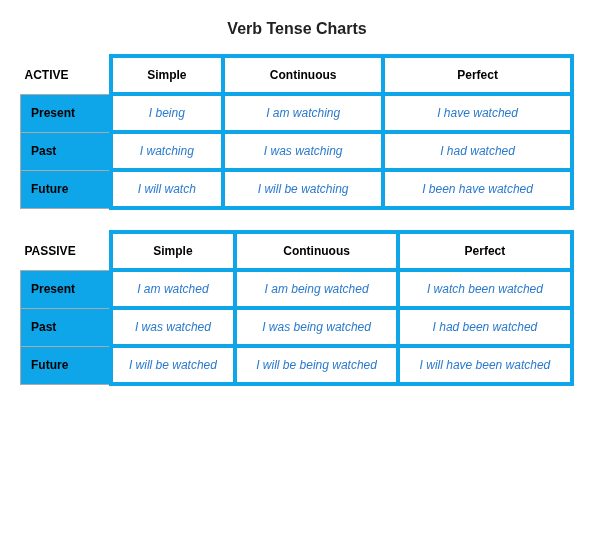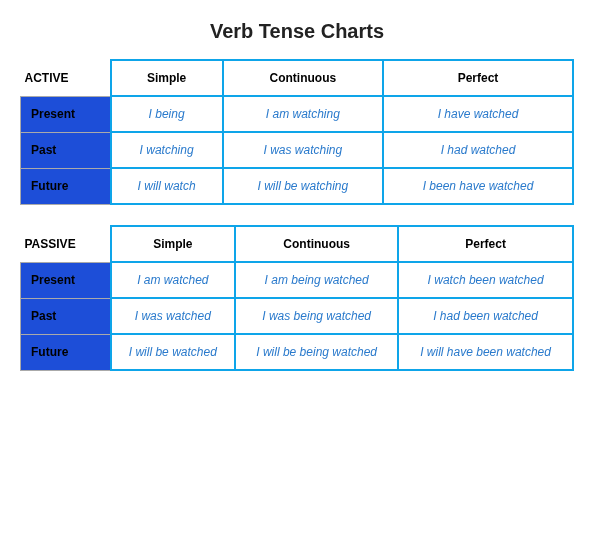--- a/index.html
+++ b/index.html
@@ -4,55 +4,55 @@
   <style>
     * { box-sizing: border-box; margin: 0; padding: 0; }
     body {
       font-family: Arial, sans-serif;
       background: #fff;
       padding: 20px;
       width: 594px;
     }
     h1 {
       text-align: center;
-      font-size: 20px;
+      font-size: 16px;
       font-weight: bold;
       margin-bottom: 16px;
       color: #222;
     }
     .section {
       margin-bottom: 20px;
     }
     table {
       width: 100%;
       border-collapse: collapse;
       font-size: 12px;
     }
     th, td {
-      border: 2px solid #0ea5e9;
+      border: 4px solid #0ea5e9;
       padding: 10px 8px;
       text-align: center;
     }
     .label-cell {
       border: none;
       text-align: left;
       font-weight: bold;
       font-size: 12px;
       padding-left: 4px;
       background: #fff;
       width: 90px;
       margin-left: 9px;
     }
     .row-label {
       font-weight: bold;
       font-size: 12px;
       text-align: left;
       border: 1px solid #aaa;
       padding-left: 10px;
-      background: #1d4ed8;
+      background: #0ea5e9;
     }
     .value-cell {
       font-style: italic;
       color: #2a7acc;
       font-size: 12px;
     }
   </style>
 </head>
 <body>
 

